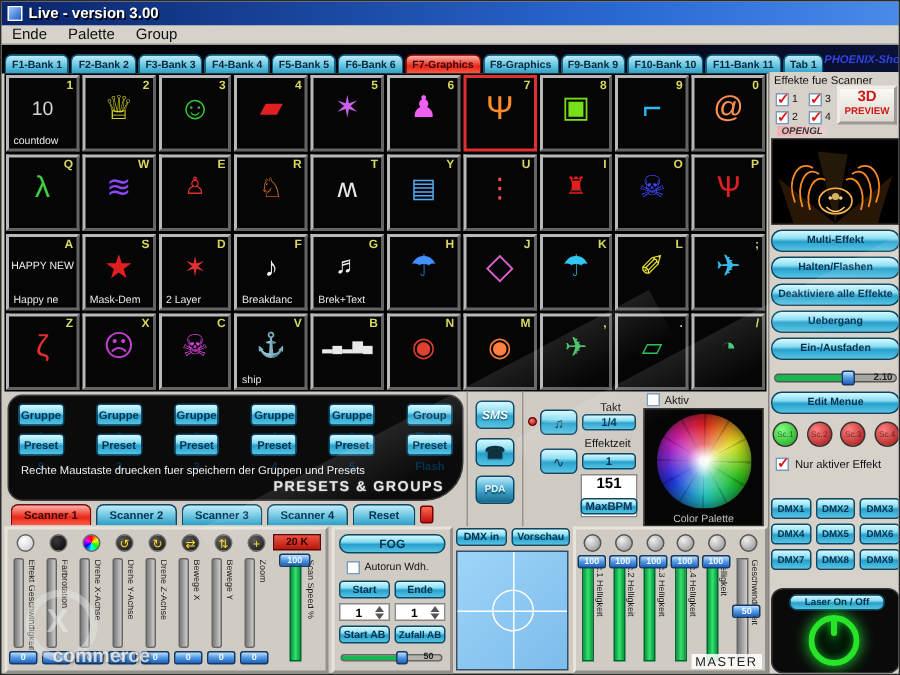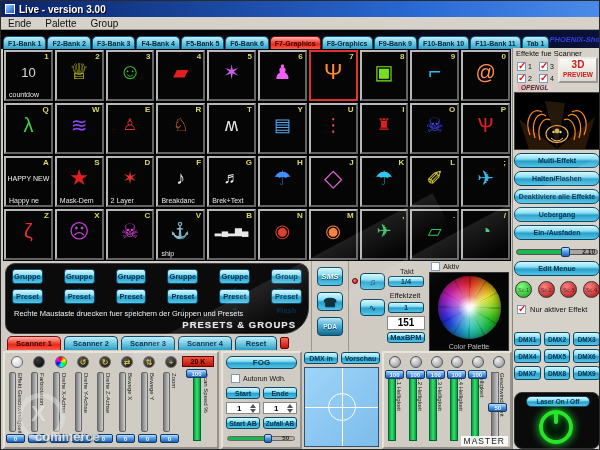--- a/index.html
+++ b/index.html
@@ -46,21 +46,21 @@
   .combtn{width:26px;height:19px;border:1px solid #0b4866;border-radius:4px;background:linear-gradient(180deg,#d8f8ff,#8adef2 38%,#28a0cc 55%,#55c4e4);color:#fff;font-size:8px;font-weight:bold;font-style:italic;text-align:center;line-height:18px;text-shadow:0 1px 1px #045;}
   .combtn.glyph{font-style:normal;color:#10303e;font-size:11px;}
   .combtn.pda{font-style:normal;font-size:6.5px;color:#e8f6ff;background:linear-gradient(180deg,#bce8f6,#4ab0d4 45%,#14688c);}
 
   
   .takt-panel{position:absolute;left:350px;top:260px;width:76px;height:90px;}
   .led{position:absolute;left:1px;top:17px;width:6px;height:6px;border-radius:50%;background:radial-gradient(circle at 35% 30%,#ff8080,#c00000);border:1px solid #600;}
   .tapbtn{position:absolute;width:25px;height:17px;border:1px solid #0b4866;border-radius:4px;background:linear-gradient(180deg,#d8f8ff,#8adef2 38%,#28a0cc 55%,#55c4e4);font-size:9px;color:#0a3048;text-align:center;line-height:16px;}
   .tlabel{position:absolute;font-size:7.5px;color:#111;width:40px;text-align:center;}
   .tbtn{position:absolute;width:36px;height:11px;border:1px solid #0b4866;border-radius:3px;background:linear-gradient(180deg,#d8f8ff,#8adef2 38%,#28a0cc 55%,#55c4e4);font-size:7.5px;font-weight:bold;color:#05324e;text-align:center;line-height:10px;}
-  .bpmbox{position:absolute;left:36px;top:55px;width:38px;height:14px;background:#fff;border:1px solid #888;font-size:10px;font-weight:bold;color:#000;text-align:center;line-height:12px;}
+  .bpmbox{position:absolute;left:36px;top:55px;width:38px;height:29px;background:#fff;border:1px solid #888;font-size:10px;font-weight:bold;color:#000;text-align:center;line-height:12px;}
 
   
   .palette-panel{position:absolute;left:428px;top:260px;width:80px;height:90px;}
   .aktiv-row{position:absolute;left:2px;top:1px;display:flex;align-items:center;gap:3px;font-size:7.5px;color:#111;}
   .pal-box{position:absolute;left:0;top:11px;width:80px;height:79px;background:#050505;border:1px solid #333;}
   .wheel{position:absolute;left:8px;top:3px;width:63px;height:63px;border-radius:50%;
     background:
      radial-gradient(circle,rgba(255,255,255,.95) 0 6%,rgba(255,255,255,.35) 26%,rgba(255,255,255,0) 55%),
      repeating-conic-gradient(rgba(0,0,0,.18) 0 3deg,rgba(0,0,0,0) 3deg 30deg),
      conic-gradient(#e02020,#e0e020,#20c020,#20c0c0,#2030e0,#c020c0,#e02020);

